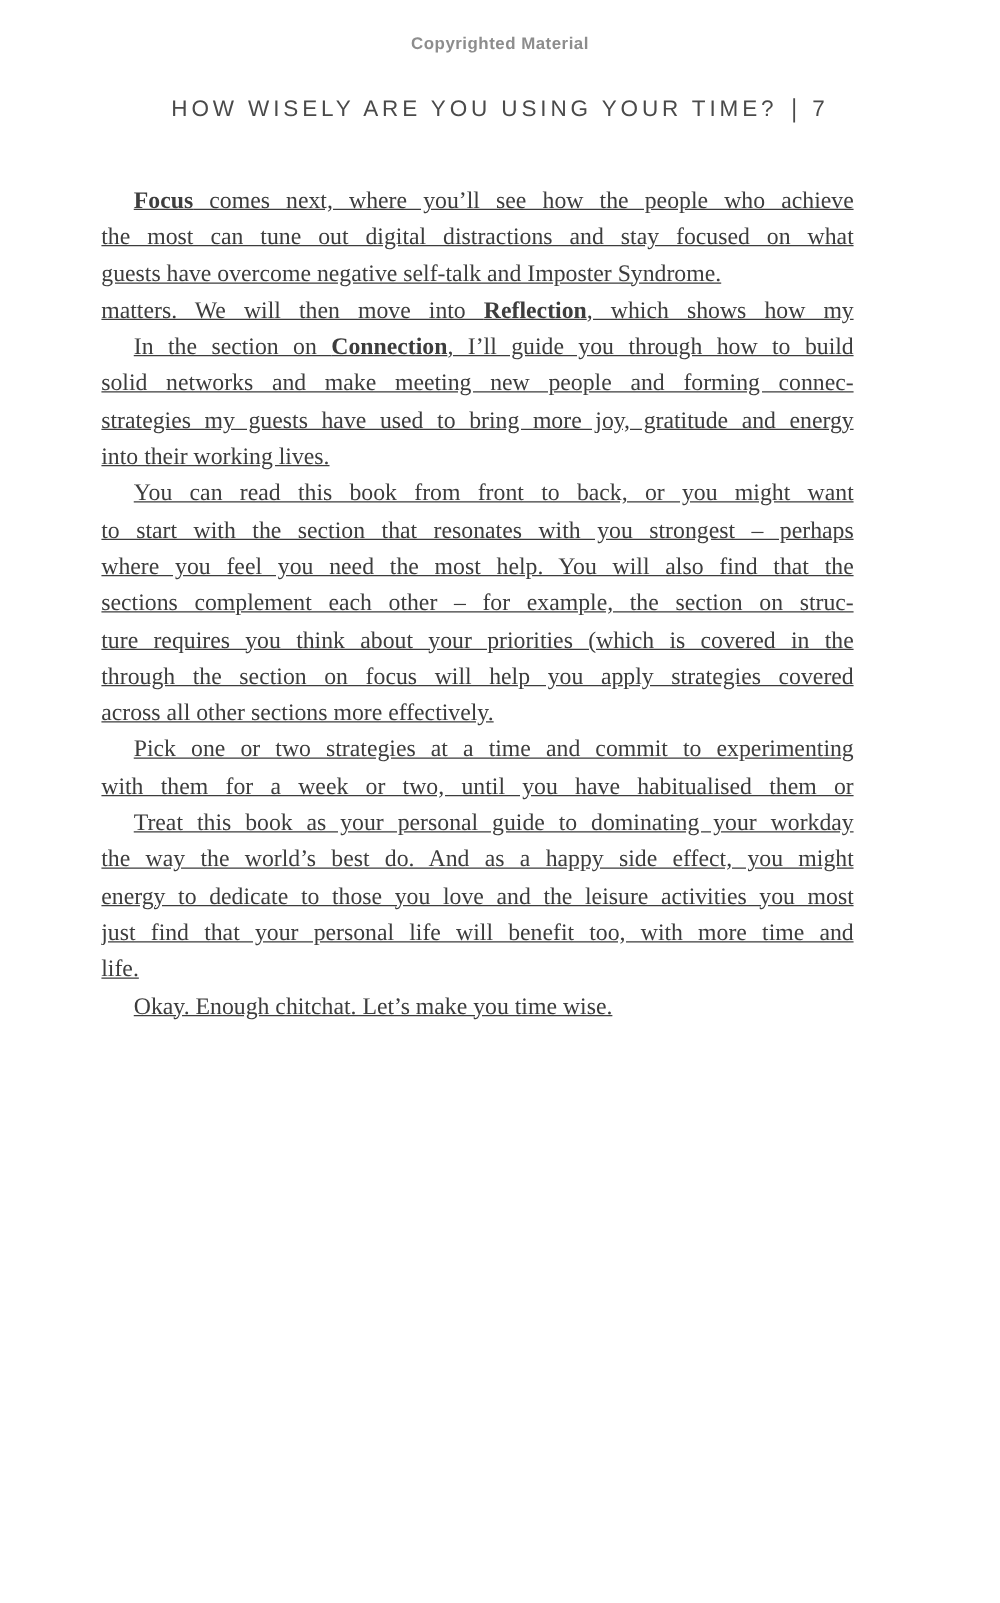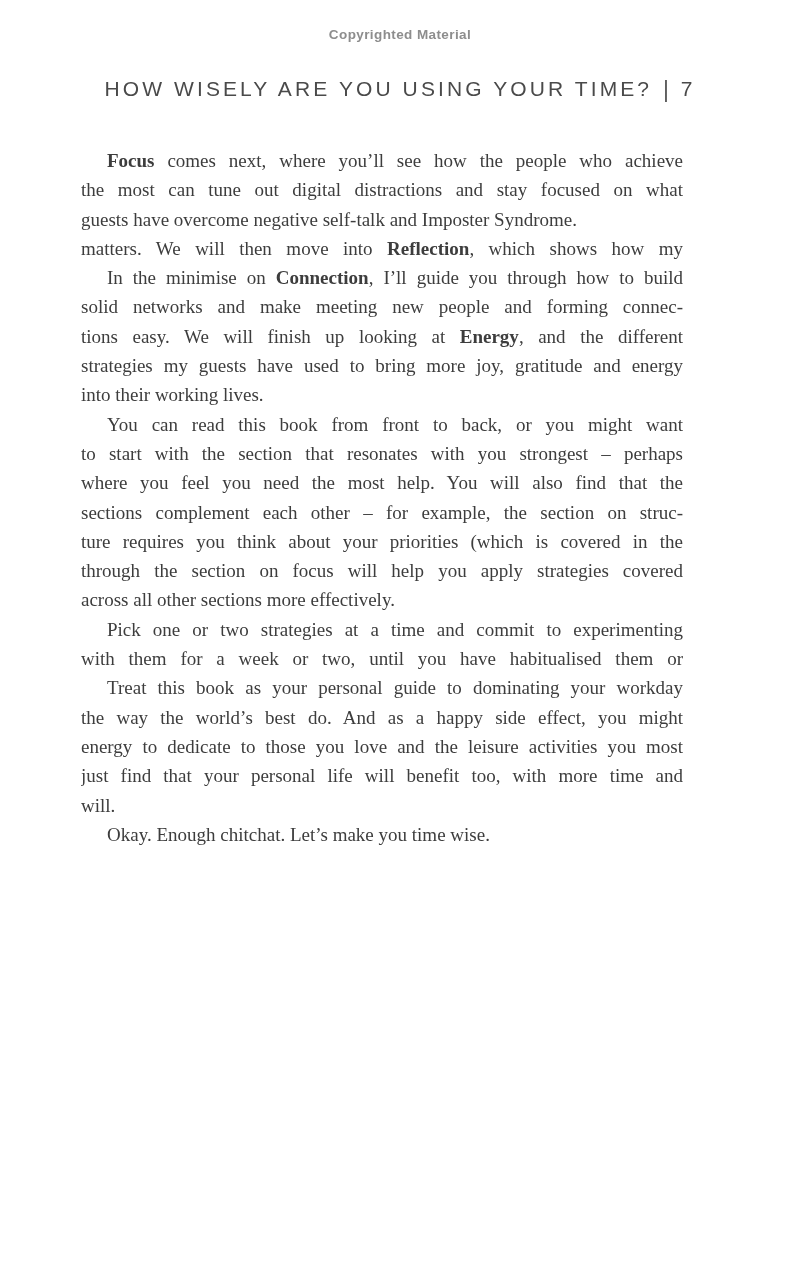--- a/index.html
+++ b/index.html
@@ -29,21 +29,21 @@
   .copyright-top { top: 27px; }
   .copyright-bottom { top: 1238px; }
 
   .running-header {
     position: absolute;
     top: 77px;
     left: 0;
     width: 100%;
     text-align: center;
     font-family: "Liberation Sans", sans-serif;
-    font-size: 21px;
+    font-size: 18px;
     color: #4a4a4a;
     letter-spacing: 3.1px;
     white-space: nowrap;
   }
   .running-header .sep {
     display: inline-block;
     margin: 0 9px 0 11px;
     transform: scaleY(1.15);
     color: #4a4a4a;
   }
@@ -58,20 +58,21 @@
     color: #3d3d3d;
   }
   .paragraph { margin: 0; }
   .line {
     text-align: justify;
     text-align-last: justify;
     height: 29.3px;
     overflow: hidden;
     hyphens: none;
     white-space: normal;
+    text-decoration: underline;
   }
   .line.indent { text-indent: 26px; }
   .line.last {
     text-align-last: left;
   }
   .bold { font-weight: bold; }
 </style>
 </head>
 <body>
 
@@ -84,23 +85,22 @@
   </div>
 
   <div class="body-text">
       <div class="paragraph">
         <div class="line indent"><span class="bold">Focus</span><span> comes next, where you’ll see how the people who achieve</span></div>
         <div class="line"><span>the most can tune out digital distractions and stay focused on what</span></div>
         <div class="line last"><span>guests have overcome negative self-talk and Imposter Syndrome.</span></div>
         <div class="line"><span>matters. We will then move into </span><span class="bold">Reflection</span><span>, which shows how my</span></div>
       </div>
       <div class="paragraph">
-        <div class="line indent"><span>In the minimise on </span><span class="bold">Connection</span><span>, I’ll guide you through how to build</span></div>
+        <div class="line indent"><span>In the section on </span><span class="bold">Connection</span><span>, I’ll guide you through how to build</span></div>
         <div class="line"><span>solid networks and make meeting new people and forming connec-</span></div>
-        <div class="line"><span>tions easy. We will finish up looking at </span><span class="bold">Energy</span><span>, and the different</span></div>
         <div class="line"><span>strategies my guests have used to bring more joy, gratitude and energy</span></div>
         <div class="line last"><span>into their working lives.</span></div>
       </div>
       <div class="paragraph">
         <div class="line indent"><span>You can read this book from front to back, or you might want</span></div>
         <div class="line"><span>to start with the section that resonates with you strongest – perhaps</span></div>
         <div class="line"><span>where you feel you need the most help. You will also find that the</span></div>
         <div class="line"><span>sections complement each other – for example, the section on struc-</span></div>
         <div class="line"><span>ture requires you think about your priorities (which is covered in the</span></div>
         <div class="line"><span>through the section on focus will help you apply strategies covered</span></div>
@@ -108,21 +108,21 @@
       </div>
       <div class="paragraph">
         <div class="line indent"><span>Pick one or two strategies at a time and commit to experimenting</span></div>
         <div class="line"><span>with them for a week or two, until you have habitualised them or</span></div>
       </div>
       <div class="paragraph">
         <div class="line indent"><span>Treat this book as your personal guide to dominating your workday</span></div>
         <div class="line"><span>the way the world’s best do. And as a happy side effect, you might</span></div>
         <div class="line"><span>energy to dedicate to those you love and the leisure activities you most</span></div>
         <div class="line"><span>just find that your personal life will benefit too, with more time and</span></div>
-        <div class="line last"><span>will.</span></div>
+        <div class="line last"><span>life.</span></div>
       </div>
       <div class="paragraph">
         <div class="line indent last"><span>Okay. Enough chitchat. Let’s make you time wise.</span></div>
       </div>
     </div>
 
   <div class="copyright-notice copyright-bottom">Copyrighted Material</div>
 
 </div>
 

